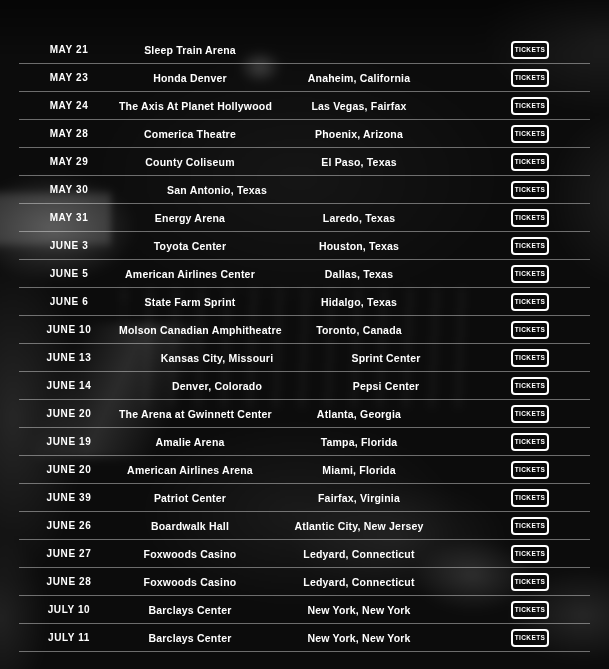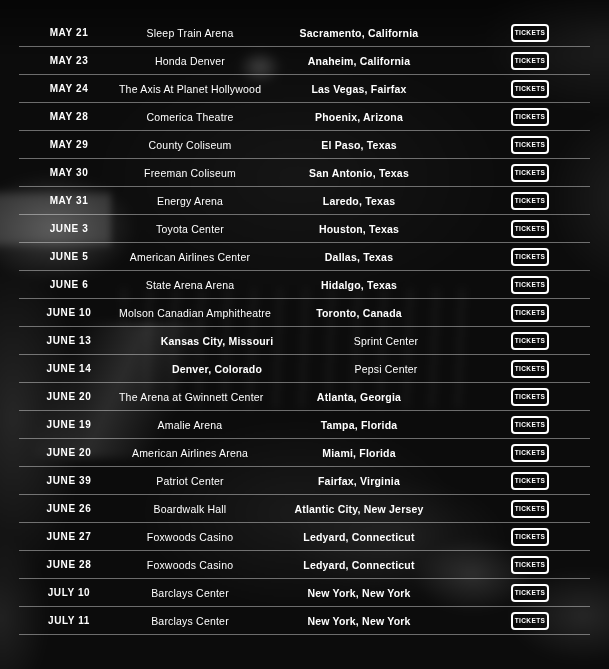--- a/index.html
+++ b/index.html
@@ -46,21 +46,21 @@
       radial-gradient(closest-side, rgba(255,255,255,0.08), rgba(255,255,255,0)) 560px 120px / 160px 180px no-repeat,
       
       radial-gradient(closest-side, rgba(255,255,255,0.09), rgba(255,255,255,0)) -35px 545px / 95px 170px no-repeat,
       
       radial-gradient(closest-side, rgba(255,255,255,0.04), rgba(255,255,255,0)) 100px 60px / 420px 260px no-repeat,
       #0c0c0c;
   }
   .list {
     position: absolute;
     left: 19px;
-    top: 19px;
+    top: 36px;
     width: 571px;
   }
   .row {
     display: flex;
     align-items: center;
     height: 27px;
     border-bottom: 1px solid rgba(255,255,255,0.40);
   }
   .cell {
     color: #ffffff;
@@ -70,21 +70,21 @@
   }
   .date {
     width: 100px;
     font-size: 10px;
     font-weight: 700;
     letter-spacing: 0.6px;
   }
   .venue {
     width: 142px;
     font-size: 10.5px;
-    font-weight: 400;
+    font-weight: 700;
     letter-spacing: 0.2px;
   }
   .city {
     width: 196px;
     font-size: 10.5px;
     font-weight: 700;
     letter-spacing: 0.2px;
   }
   .spacer { flex: 1; }
   .tickets {
@@ -109,21 +109,20 @@
 </style>
 </head>
 <body>
 
 <div class="stage">
   <div class="bg"></div>
   <div class="list">
   <div class="row">
     <div class="cell date">MAY 21</div>
     <div class="cell venue">Sleep Train Arena</div>
-    <div class="cell city">Sacramento, California</div>
     <div class="spacer"></div>
     <button class="tickets">TICKETS</button>
   </div>
 
   <div class="row">
     <div class="cell date">MAY 23</div>
     <div class="cell venue">Honda Denver</div>
     <div class="cell city">Anaheim, California</div>
     <div class="spacer"></div>
     <button class="tickets">TICKETS</button>
@@ -148,21 +147,20 @@
   <div class="row">
     <div class="cell date">MAY 29</div>
     <div class="cell venue">County Coliseum</div>
     <div class="cell city">El Paso, Texas</div>
     <div class="spacer"></div>
     <button class="tickets">TICKETS</button>
   </div>
 
   <div class="row">
     <div class="cell date">MAY 30</div>
-    <div class="cell venue">Freeman Coliseum</div>
     <div class="cell city">San Antonio, Texas</div>
     <div class="spacer"></div>
     <button class="tickets">TICKETS</button>
   </div>
 
   <div class="row">
     <div class="cell date">MAY 31</div>
     <div class="cell venue">Energy Arena</div>
     <div class="cell city">Laredo, Texas</div>
     <div class="spacer"></div>
@@ -180,21 +178,21 @@
   <div class="row">
     <div class="cell date">JUNE 5</div>
     <div class="cell venue">American Airlines Center</div>
     <div class="cell city">Dallas, Texas</div>
     <div class="spacer"></div>
     <button class="tickets">TICKETS</button>
   </div>
 
   <div class="row">
     <div class="cell date">JUNE 6</div>
-    <div class="cell venue">State Arena Arena</div>
+    <div class="cell venue">State Farm Sprint</div>
     <div class="cell city">Hidalgo, Texas</div>
     <div class="spacer"></div>
     <button class="tickets">TICKETS</button>
   </div>
 
   <div class="row">
     <div class="cell date">JUNE 10</div>
     <div class="cell venue">Molson Canadian Amphitheatre</div>
     <div class="cell city">Toronto, Canada</div>
     <div class="spacer"></div>

